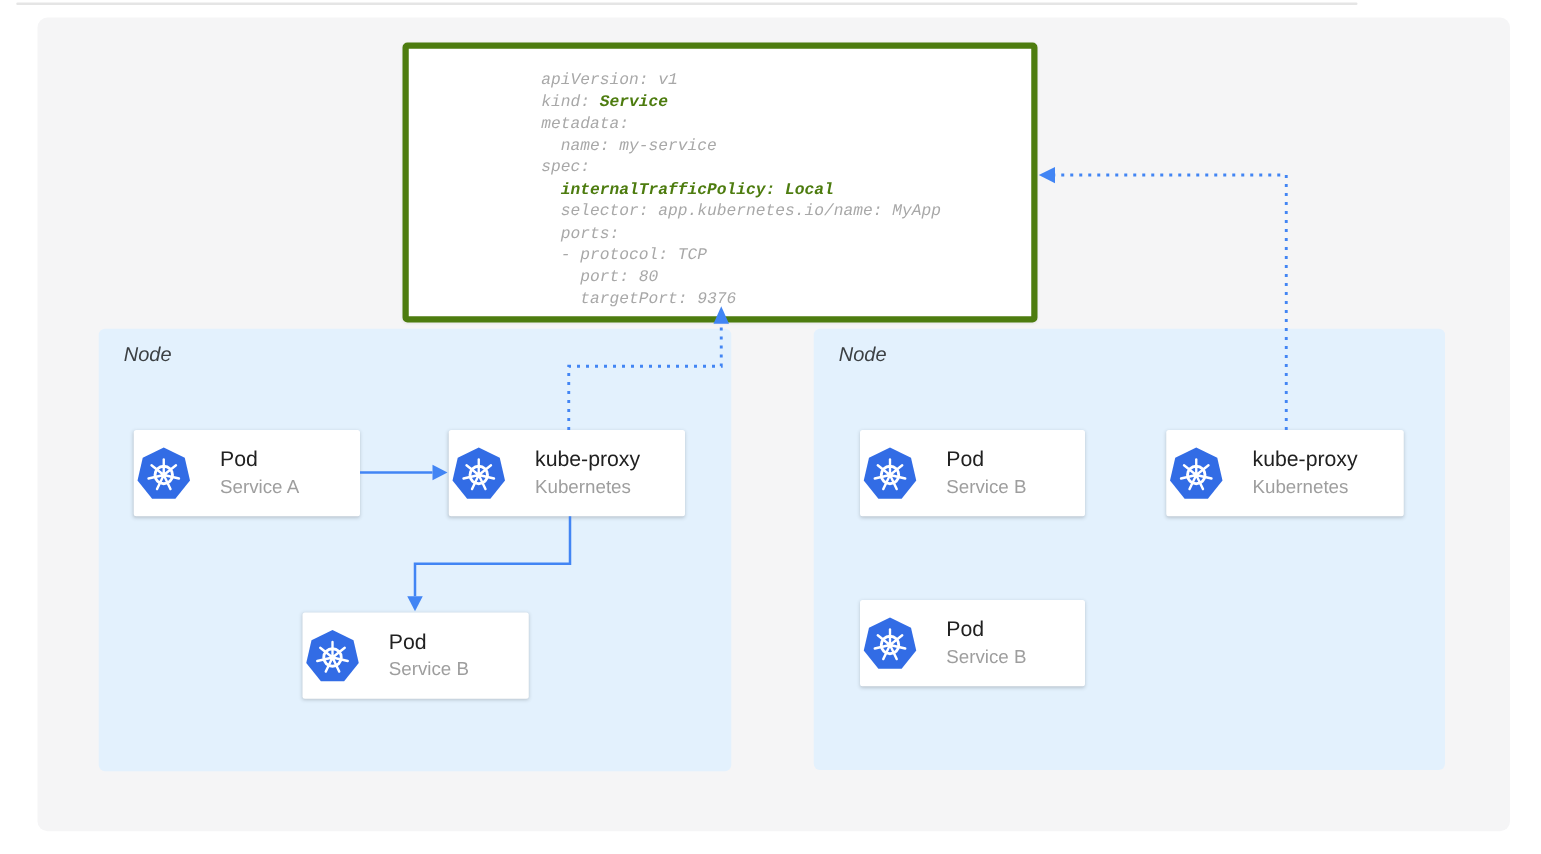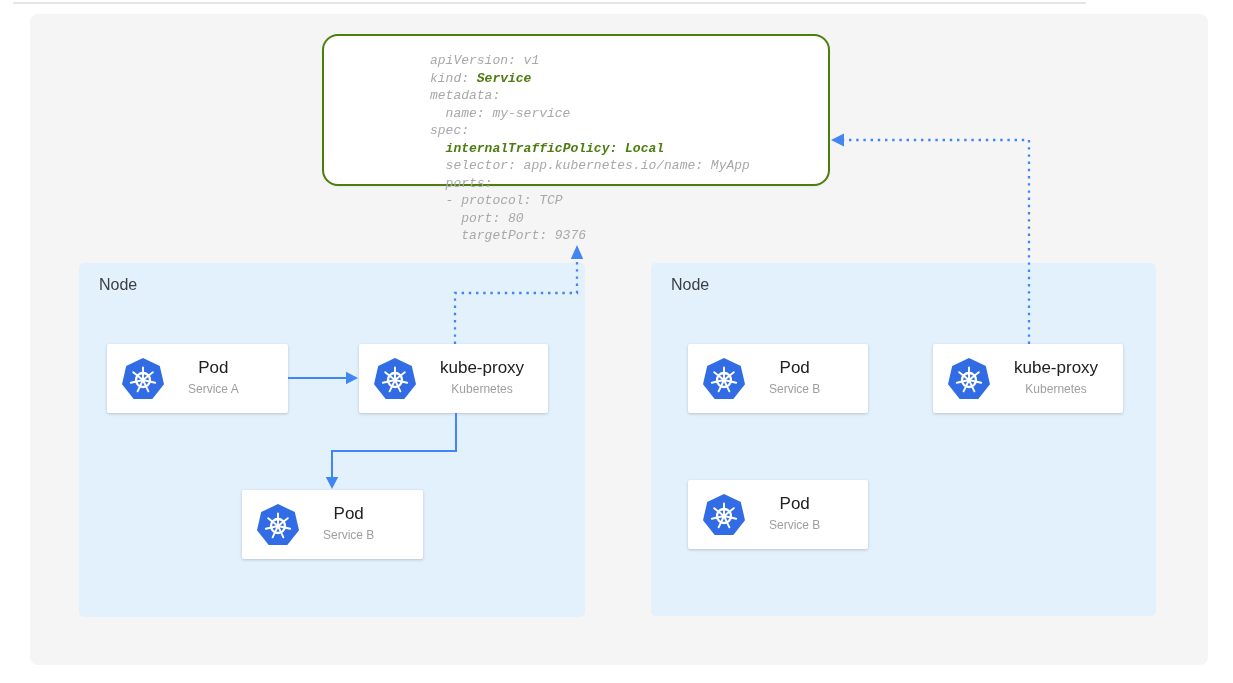--- a/index.html
+++ b/index.html
@@ -13,43 +13,43 @@
     font-family:"Liberation Sans",sans-serif;}
   .page{position:relative;width:1233px;height:683px;background:#fff;}
 
   .top-rule{position:absolute;left:13px;top:2px;width:1073px;height:2px;
     background:#e5e5e5;border-radius:1px;}
 
   .canvas{position:absolute;left:30px;top:14px;width:1178px;height:651px;
     background:var(--canvas-fill);border-radius:8px;}
 
   
-  .yaml-card{position:absolute;left:292px;top:20px;width:508px;height:152px;
-    background:#ffffff;border:2px solid #4d7c0f;border-radius:16px;
+  .yaml-card{position:absolute;left:292px;top:20px;width:508px;height:224px;
+    background:#ffffff;border:5px solid #4d7c0f;border-radius:4px;
     box-shadow:0 1px 2px rgba(0,0,0,0.05);}
   .yaml-code{position:absolute;left:106px;top:16px;right:8px;
     font-family:"Liberation Mono",monospace;font-style:italic;
     font-size:13px;line-height:17.5px;color:#a8a8a8;white-space:pre;}
   .yaml-code .yb{font-weight:bold;color:#4d7c0f;}
 
   
-  .node{position:absolute;background:var(--node-fill);border-radius:5px;}
+  .node{position:absolute;background:var(--node-fill);border-radius:5px;font-style:italic;}
   .node-left{left:49px;top:249px;width:506px;height:354px;}
   .node-right{left:621px;top:249px;width:505px;height:353px;}
   .node-label{position:absolute;left:20px;top:13px;font-size:16px;
     color:#3c4043;}
 
   
   .card{position:absolute;height:69px;background:#ffffff;border-radius:2px;
     box-shadow:0 1px 3px rgba(60,64,67,0.25);display:flex;align-items:center;
-    padding-left:14px;text-align:center;}
+    padding-left:2px;}
   .k8s-icon{width:44px;height:44px;flex:0 0 44px;}
   .card-text{margin-left:23px;}
   .card-title{font-size:17px;line-height:22px;color:#212121;}
-  .card-subtitle{font-size:12px;line-height:21px;color:#9e9e9e;}
+  .card-subtitle{font-size:15px;line-height:21px;color:#9e9e9e;}
 
   .card-a{left:77px;top:330px;width:181px;}
   .card-b{left:329px;top:330px;width:189px;}
   .card-c{left:212px;top:476px;width:181px;}
   .card-d{left:658px;top:330px;width:180px;}
   .card-e{left:903px;top:330px;width:190px;}
   .card-f{left:658px;top:466px;width:180px;}
 
   
   .overlay{position:absolute;left:0;top:0;width:1233px;height:683px;

